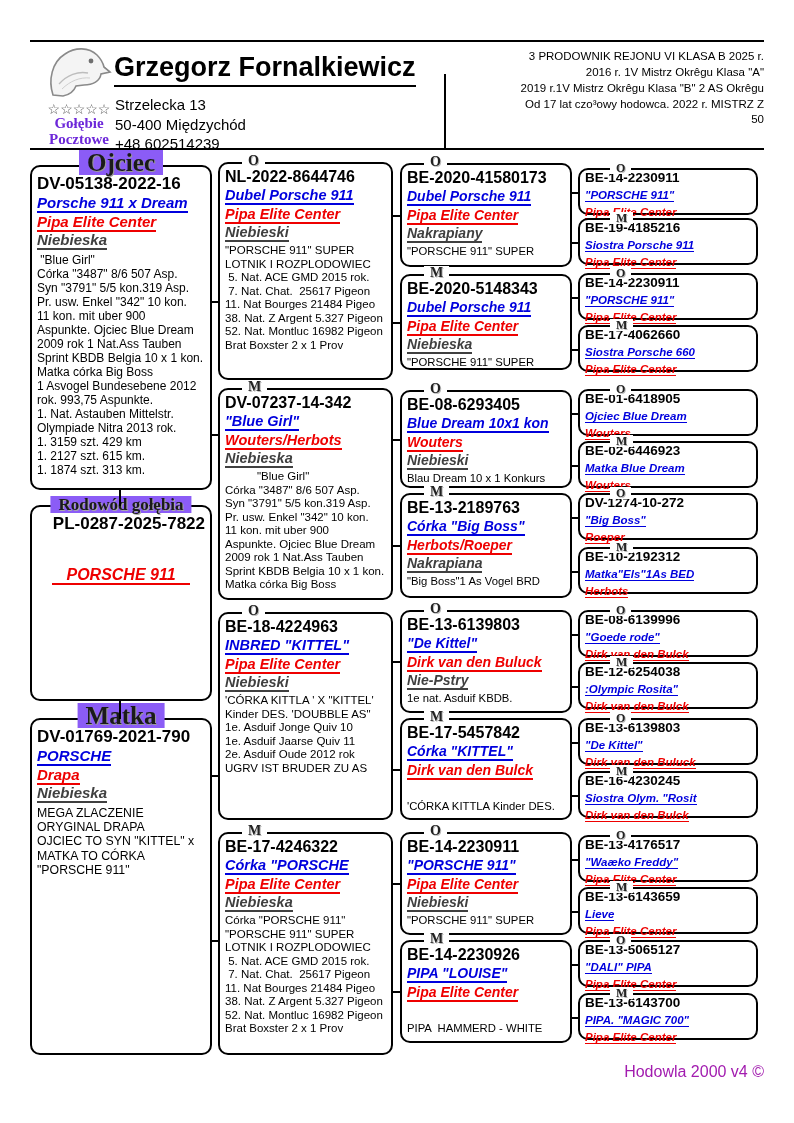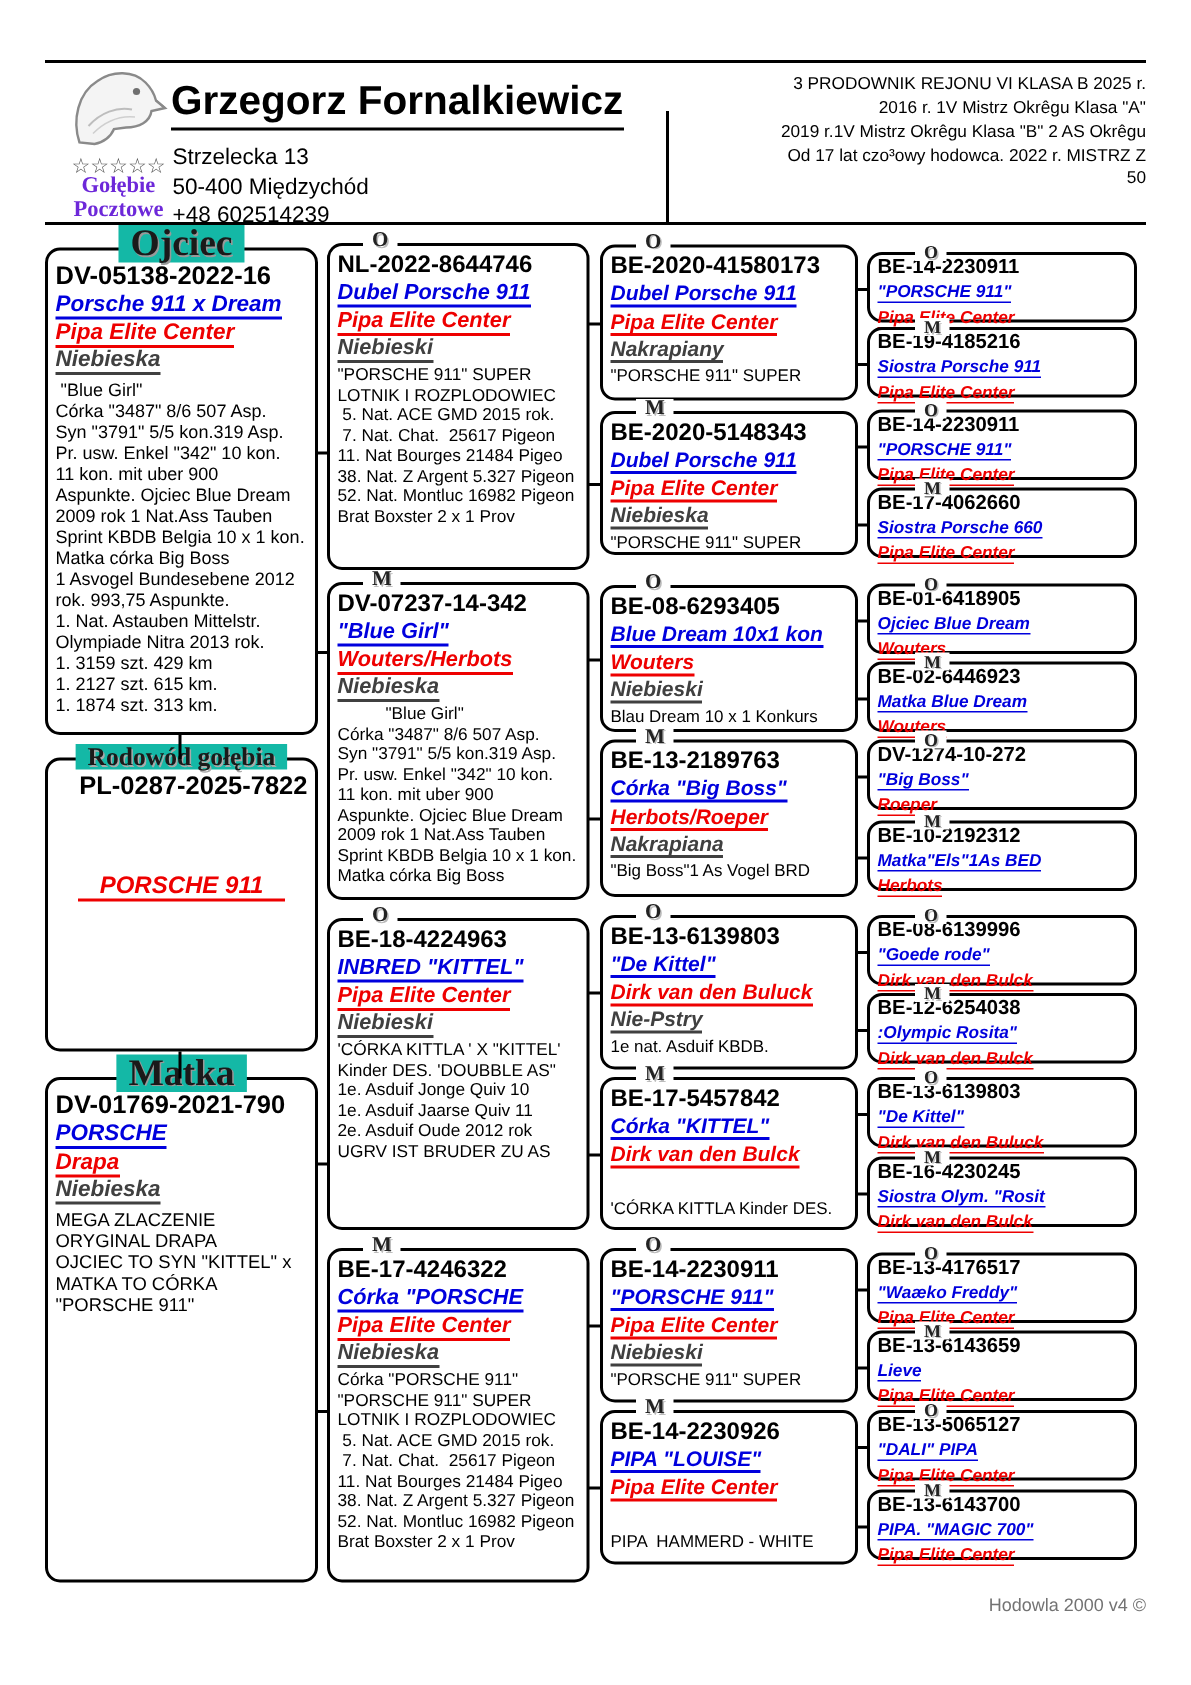--- a/index.html
+++ b/index.html
@@ -14,38 +14,38 @@
                 border-bottom:2px solid #000;padding-bottom:2px;white-space:nowrap;}
   #address{position:absolute;left:115px;top:95px;font-size:15px;line-height:1.3;}
   #achv{position:absolute;right:30px;top:49px;width:330px;text-align:right;font-size:11.5px;line-height:1.38;}
   
   .box{position:absolute;background:#fff;border:2px solid #000;border-radius:10px;
        box-sizing:border-box;padding:3px 5px;}
   .sex{position:absolute;top:-10px;left:22px;background:#fff;padding:0 6px;
        font-family:"Liberation Serif",serif;font-weight:bold;font-size:14px;color:#222;
        text-shadow:1px 1px 0 #bbb;line-height:1;}
   .c4g .sex{left:30px;font-size:12px;top:-8px;}
-  .gtitle{position:absolute;top:-17px;left:50%;transform:translateX(-50%);background:#14b8a6;
+  .gtitle{position:absolute;top:-17px;left:50%;transform:translateX(-50%);background:#8b5cf6;
           padding:0 8px;font-family:"Liberation Serif",serif;font-weight:bold;font-size:25px;
           color:#1a1a1a;white-space:nowrap;line-height:1;text-shadow:1px 1px 0 #999;}
   .gtitle.small{font-size:17px;top:-11px;text-shadow:1px 1px 0 #aaa;}
   .ring{font-weight:bold;line-height:1.2;}
   .c1 .ring{font-size:17px;} .c2 .ring,.c3 .ring{font-size:16px;} .c4g .ring{font-size:13.5px;line-height:1.1;}
   .row{min-height:18px;line-height:1.15;}
   .c4g .row{min-height:13px;line-height:1.05;}
   .ln{font-weight:bold;font-style:italic;border-bottom:2px solid currentColor;}
   .lb{color:#0000dd;} .lr{color:#ee0000;} .lg{color:#404040;}
   .c1 .ln{font-size:15px;} .c2 .ln{font-size:14.5px;} .c3 .ln{font-size:14px;}
   .c4g .ln{font-size:11.5px;border-bottom-width:1.5px;}
   .desc{white-space:pre-wrap;margin-top:3px;line-height:1.17;}
   .c1 .desc{font-size:12px;} .c2 .desc{font-size:11.5px;} .c3 .desc{font-size:11.3px;}
-  #subject-name-row{text-align:center;margin-top:48px;}
+  #subject-name-row{text-align:center;margin-top:32px;}
   #subject-name-row .ln{font-size:16px;padding:0 14px;}
   .c1sub .ring{font-size:17px;margin-top:4px;text-align:right;}
-  #footer-credit{position:absolute;right:30px;top:1063px;font-size:12px;color:#737373;}
+  #footer-credit{position:absolute;right:30px;top:1063px;font-size:16px;color:#a21caf;}
   .cline{position:absolute;background:#000;}
 </style>
 </head>
 <body>
 
 <div id="page">
 
   <div class="hr" style="left:30px;top:40px;width:734px;height:2px"></div>
   <div class="hr" style="left:30px;top:148px;width:734px;height:2px"></div>
   <div class="hr" style="left:444px;top:74px;width:2px;height:76px"></div>

